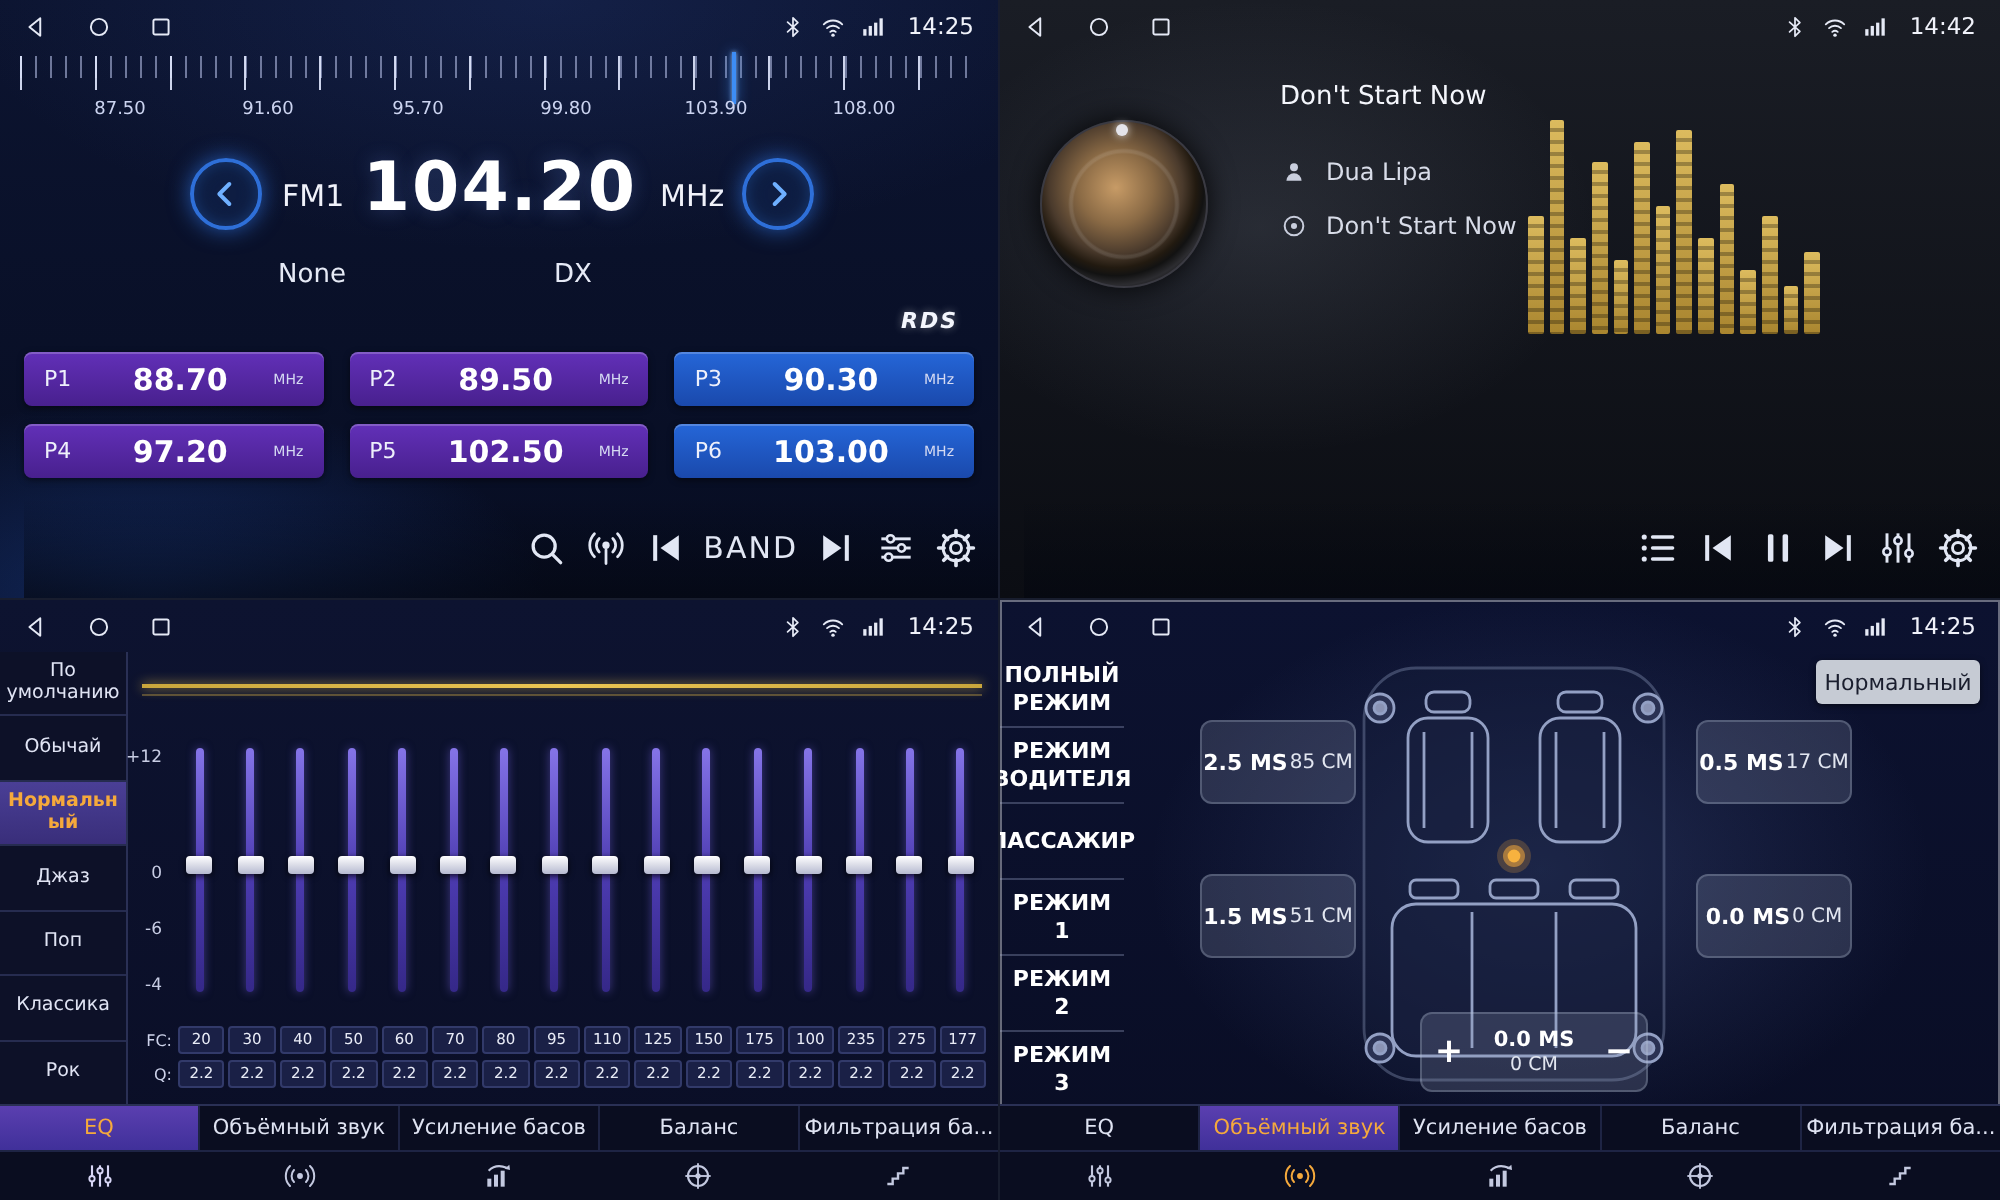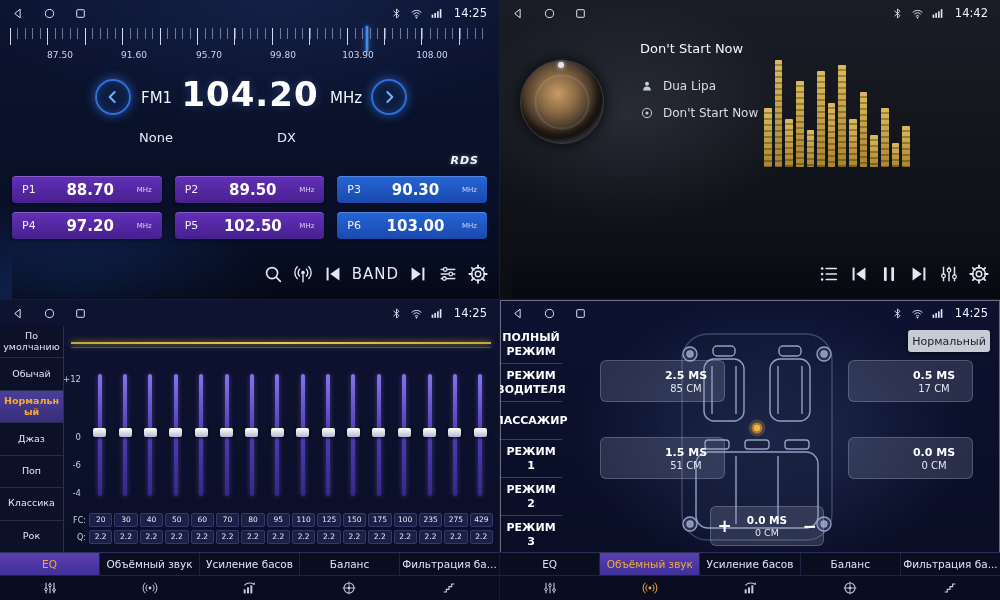--- a/index.html
+++ b/index.html
@@ -143,21 +143,21 @@
   .ticon svg{width:16px;height:16px;}
   .ticon.hl{color:#d8d6f6;}
   .ticon.active{color:#f5a93c;}
 
   
   .sur-side{position:absolute;left:0;top:26px;width:62px;bottom:47px;display:flex;flex-direction:column;}
   .sur-mode{flex:1;display:flex;align-items:center;justify-content:center;text-align:center;font-size:11px;font-weight:700;line-height:1.25;color:#fff;border-bottom:1px solid rgba(170,180,215,.3);padding:2px;}
   .sur-mode:last-child{border-bottom:none;}
   .profile-btn{position:absolute;right:10px;top:30px;width:82px;height:22px;background:#c6cbd4;color:#1a1e2e;font-size:11px;display:flex;align-items:center;justify-content:center;border-radius:3px;box-shadow:0 1px 3px rgba(0,0,0,.5);}
   .carwrap{position:absolute;left:172px;top:30px;width:170px;height:215px;}
-  .delay-box{position:absolute;width:76px;height:40px;background:rgba(150,160,185,.22);border:1px solid rgba(200,210,230,.25);border-radius:6px;display:flex;flex-direction:column;align-items:center;justify-content:center;gap:1px;padding-left:47px;}
+  .delay-box{position:absolute;width:76px;height:40px;background:rgba(150,160,185,.22);border:1px solid rgba(200,210,230,.25);border-radius:6px;display:flex;align-items:center;justify-content:center;gap:1px;}
   .delay-box.fl{left:100px;top:60px;}
   .delay-box.fr{left:348px;top:60px;}
   .delay-box.rl{left:100px;top:137px;}
   .delay-box.rr{left:348px;top:137px;}
   .dms{font-size:11px;font-weight:700;}
   .dcm{font-size:10px;color:#e2e6f0;}
   .stepper{position:absolute;left:210px;top:206px;width:112px;height:38px;background:rgba(150,160,185,.22);border:1px solid rgba(200,210,230,.25);border-radius:6px;display:flex;align-items:center;}
   .step-btn{width:27px;text-align:center;font-size:17px;font-weight:700;color:#fff;}
   .step-val{flex:1;display:flex;flex-direction:column;align-items:center;justify-content:center;line-height:1.2;}
   .sms{font-size:10.5px;font-weight:700;}
@@ -688,21 +688,21 @@
             <span class="chip">70</span>
             <span class="chip">80</span>
             <span class="chip">95</span>
             <span class="chip">110</span>
             <span class="chip">125</span>
             <span class="chip">150</span>
             <span class="chip">175</span>
             <span class="chip">100</span>
             <span class="chip">235</span>
             <span class="chip">275</span>
-            <span class="chip">429</span>
+            <span class="chip">177</span>
           </div>
       </div>
       <div class="eq-row qrow">
         <span class="rlabel">Q:</span>
         <div class="vals">
             <span class="chip">2.2</span>
             <span class="chip">2.2</span>
             <span class="chip">2.2</span>
             <span class="chip">2.2</span>
             <span class="chip">2.2</span>

